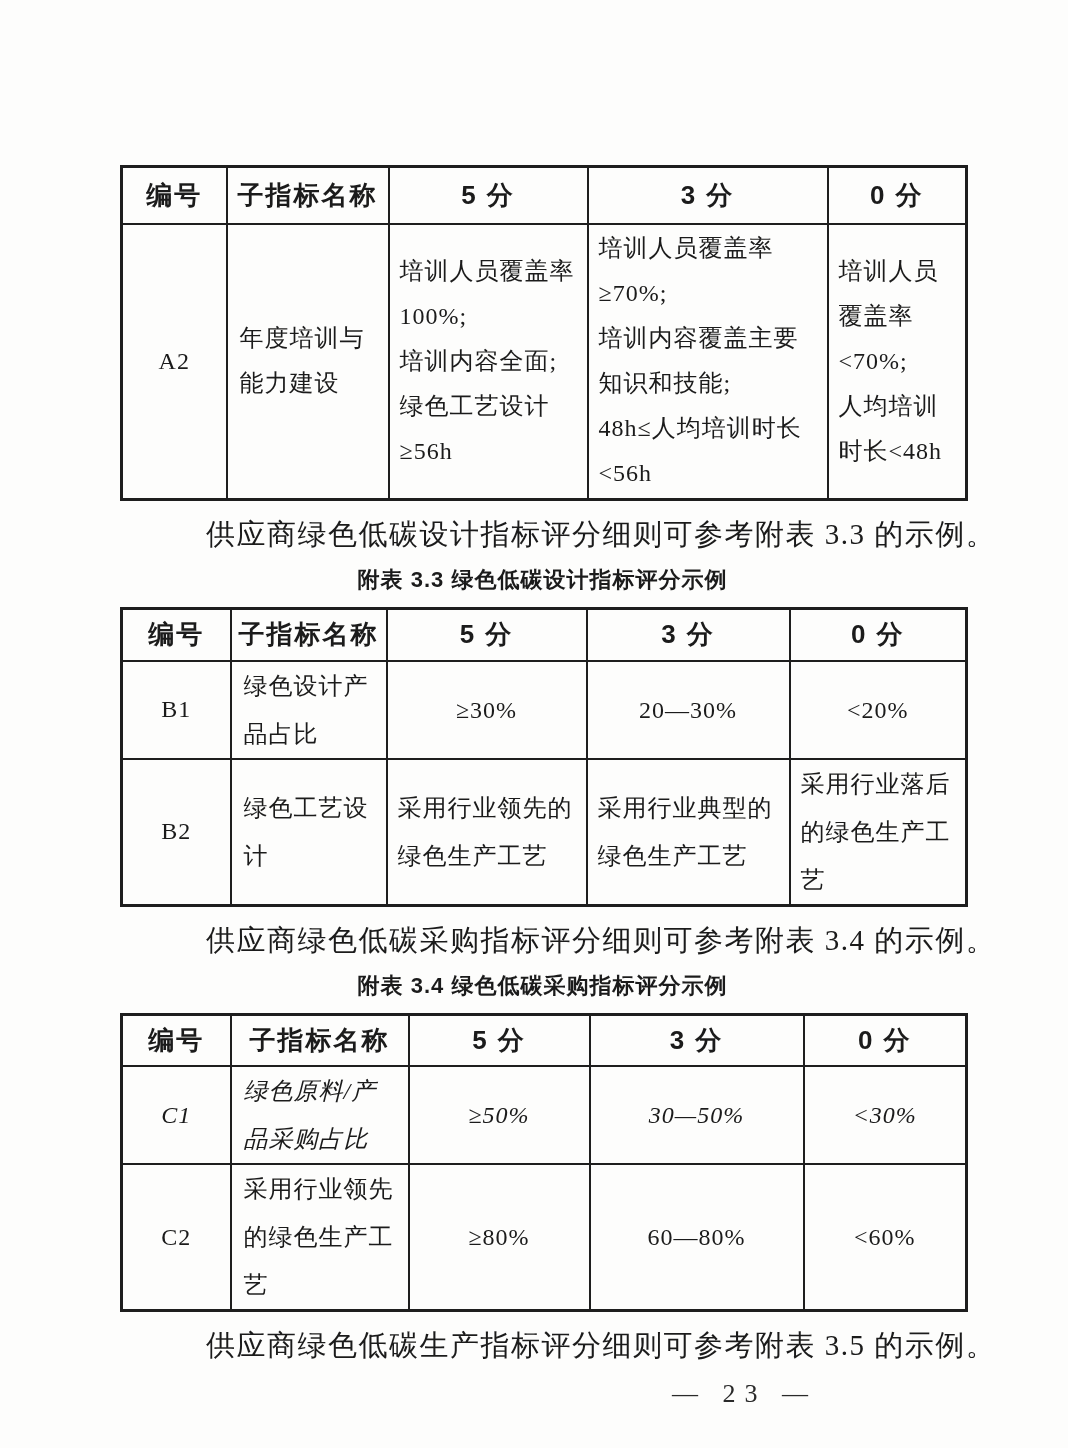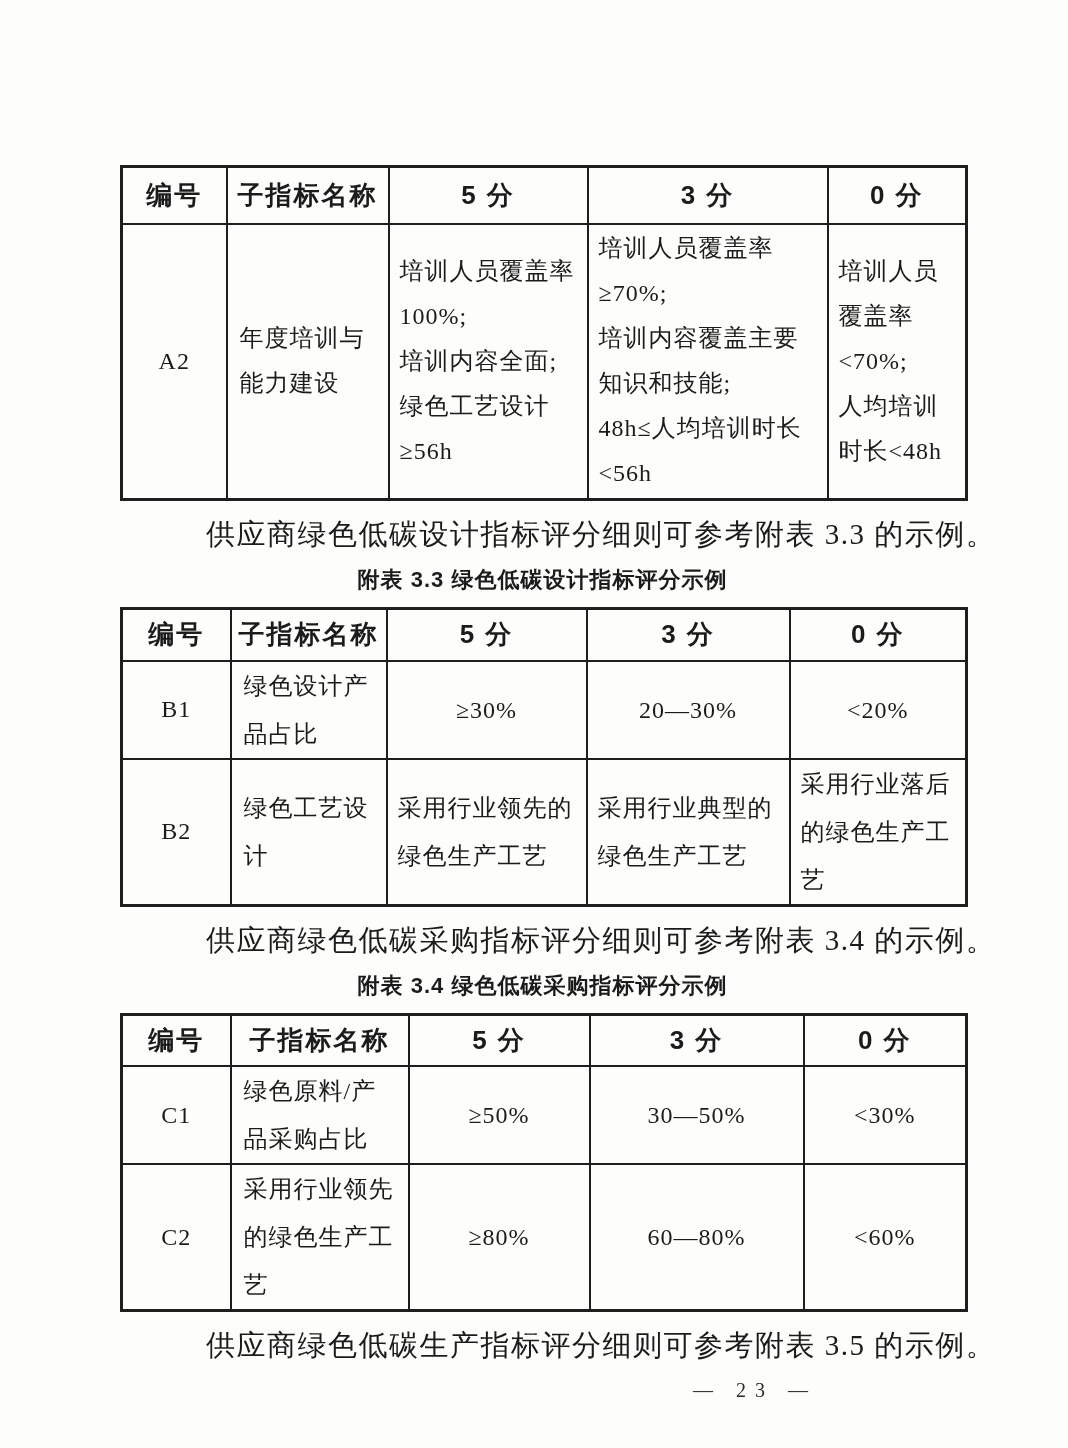--- a/index.html
+++ b/index.html
@@ -45,21 +45,21 @@
   .t1 thead tr { height: 57px; }
   .t1 tbody tr { height: 276px; }
   .t1 td p { line-height: 45px; }
 
   .t2 thead tr { height: 52px; }
   .t2 tr.r1 { height: 97px; }
   .t2 tr.r2 { height: 143px; }
   .t2 td p { line-height: 48px; }
 
   .t3 thead tr { height: 52px; }
-  .t3 tr.r1 { height: 90px; }
+  .t3 tr.r1 { height: 90px; font-style: italic; }
   .t3 tr.r2 { height: 145px; }
   .t3 td p { line-height: 48px; }
 
   .note {
     margin: 16px 0 10px;
     font-size: 29px;
     letter-spacing: 1.5px;
     text-indent: 86px;
     white-space: nowrap;
     line-height: 35px;
@@ -70,21 +70,21 @@
     font-family: "Liberation Sans", "DejaVu Sans", sans-serif;
     font-weight: bold;
     font-size: 22px;
     letter-spacing: 1px;
     line-height: 35px;
   }
   .pageno {
     margin-top: 16px;
     text-align: right;
     padding-right: 148px;
-    font-size: 20px;
+    font-size: 26px;
     letter-spacing: 9px;
     color: #2a2a2a;
   }
 </style>
 </head>
 <body>
 
 <div class="page">
   <div class="content">
 

